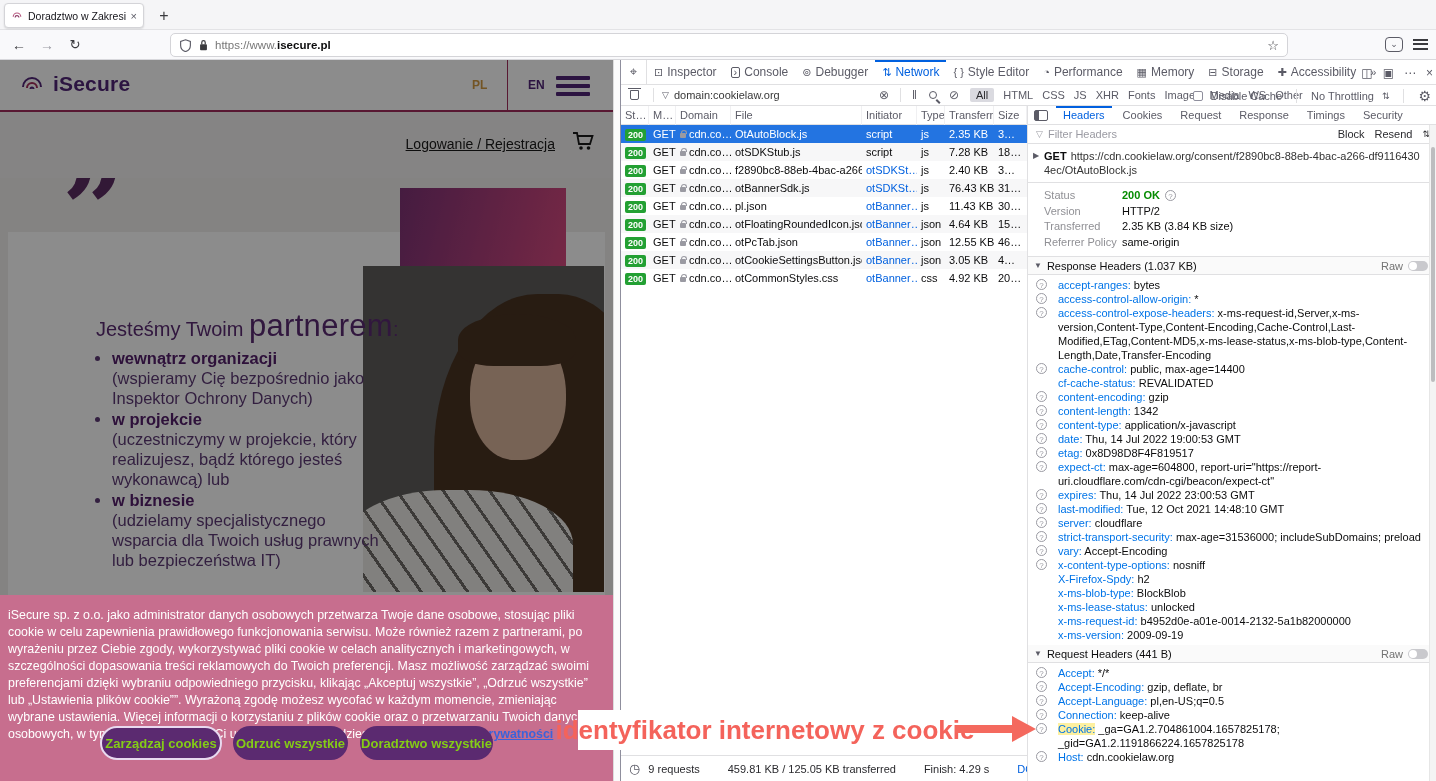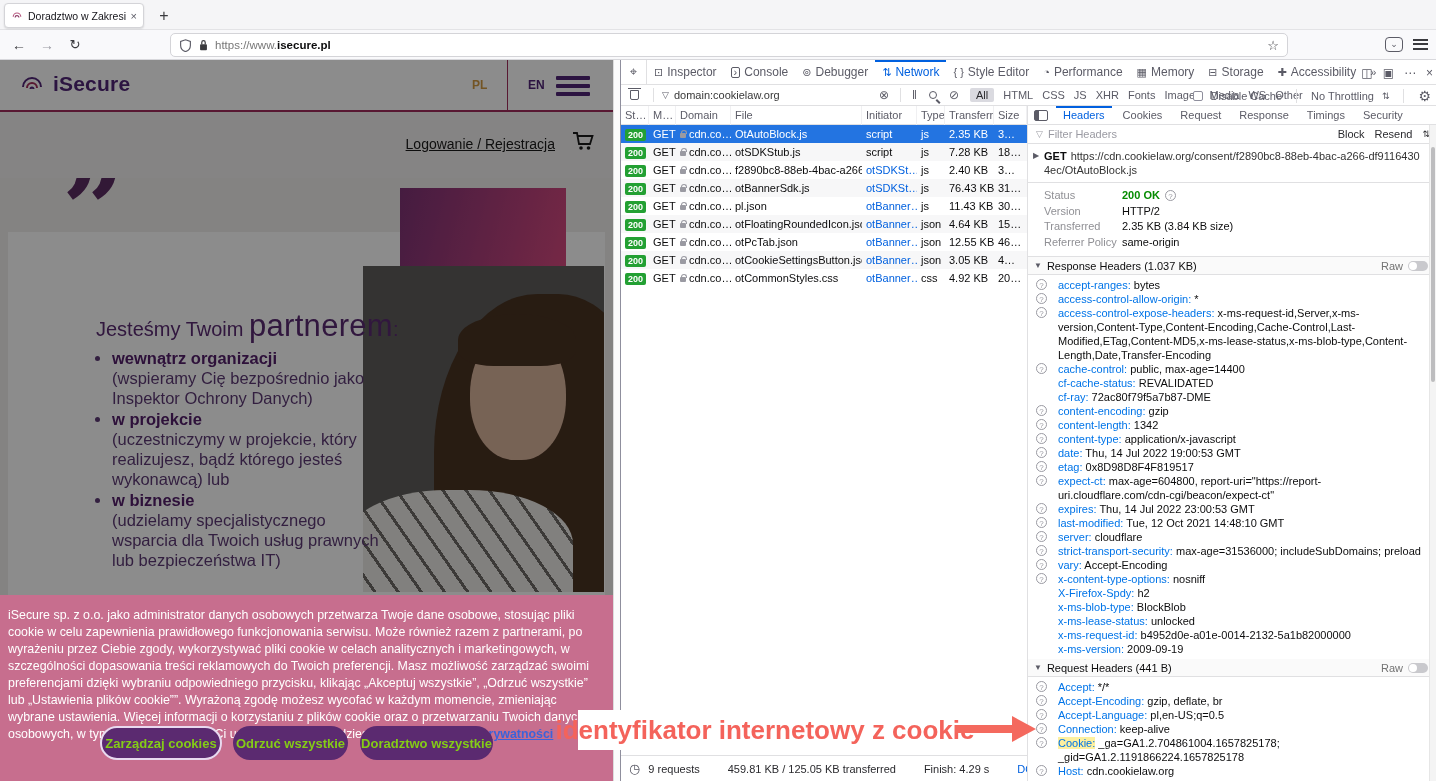--- a/index.html
+++ b/index.html
@@ -488,21 +488,20 @@
             <span>Raw</span>
             <span class="toggle"></span>
           </span>
       </div>
       <div class="hlist" id="resp-items">
           <div class="hitem"><span class="q qcirc">?</span><span class="hn">accept-ranges:</span><span class="hv"> bytes</span></div>
           <div class="hitem"><span class="q qcirc">?</span><span class="hn">access-control-allow-origin:</span><span class="hv"> *</span></div>
           <div class="hitem"><span class="q qcirc">?</span><span class="hn">access-control-expose-headers:</span><span class="hv"> x-ms-request-id,Server,x-ms-version,Content-Type,Content-Encoding,Cache-Control,Last-Modified,ETag,Content-MD5,x-ms-lease-status,x-ms-blob-type,Content-Length,Date,Transfer-Encoding</span></div>
           <div class="hitem"><span class="q qcirc">?</span><span class="hn">cache-control:</span><span class="hv"> public, max-age=14400</span></div>
           <div class="hitem"><span class="hn">cf-cache-status:</span><span class="hv"> REVALIDATED</span></div>
-          <div class="hitem"><span class="hn">cf-ray:</span><span class="hv"> 72ac80f79f5a7b87-DME</span></div>
           <div class="hitem"><span class="q qcirc">?</span><span class="hn">content-encoding:</span><span class="hv"> gzip</span></div>
           <div class="hitem"><span class="q qcirc">?</span><span class="hn">content-length:</span><span class="hv"> 1342</span></div>
           <div class="hitem"><span class="q qcirc">?</span><span class="hn">content-type:</span><span class="hv"> application/x-javascript</span></div>
           <div class="hitem"><span class="q qcirc">?</span><span class="hn">date:</span><span class="hv"> Thu, 14 Jul 2022 19:00:53 GMT</span></div>
           <div class="hitem"><span class="q qcirc">?</span><span class="hn">etag:</span><span class="hv"> 0x8D98D8F4F819517</span></div>
           <div class="hitem"><span class="q qcirc">?</span><span class="hn">expect-ct:</span><span class="hv"> max-age=604800, report-uri="https://report-uri.cloudflare.com/cdn-cgi/beacon/expect-ct"</span></div>
           <div class="hitem"><span class="q qcirc">?</span><span class="hn">expires:</span><span class="hv"> Thu, 14 Jul 2022 23:00:53 GMT</span></div>
           <div class="hitem"><span class="q qcirc">?</span><span class="hn">last-modified:</span><span class="hv"> Tue, 12 Oct 2021 14:48:10 GMT</span></div>
           <div class="hitem"><span class="q qcirc">?</span><span class="hn">server:</span><span class="hv"> cloudflare</span></div>
           <div class="hitem"><span class="q qcirc">?</span><span class="hn">strict-transport-security:</span><span class="hv"> max-age=31536000; includeSubDomains; preload</span></div>

